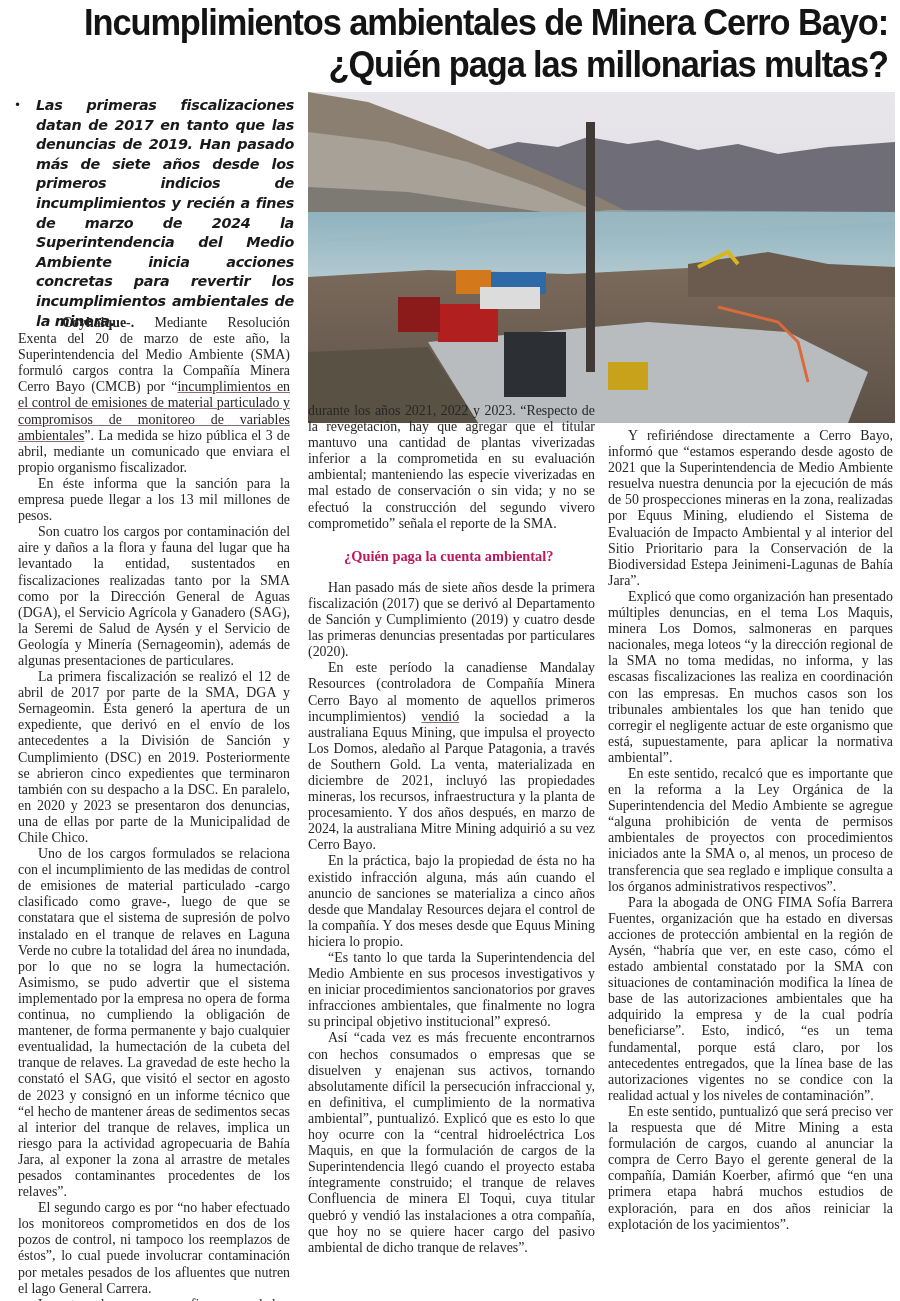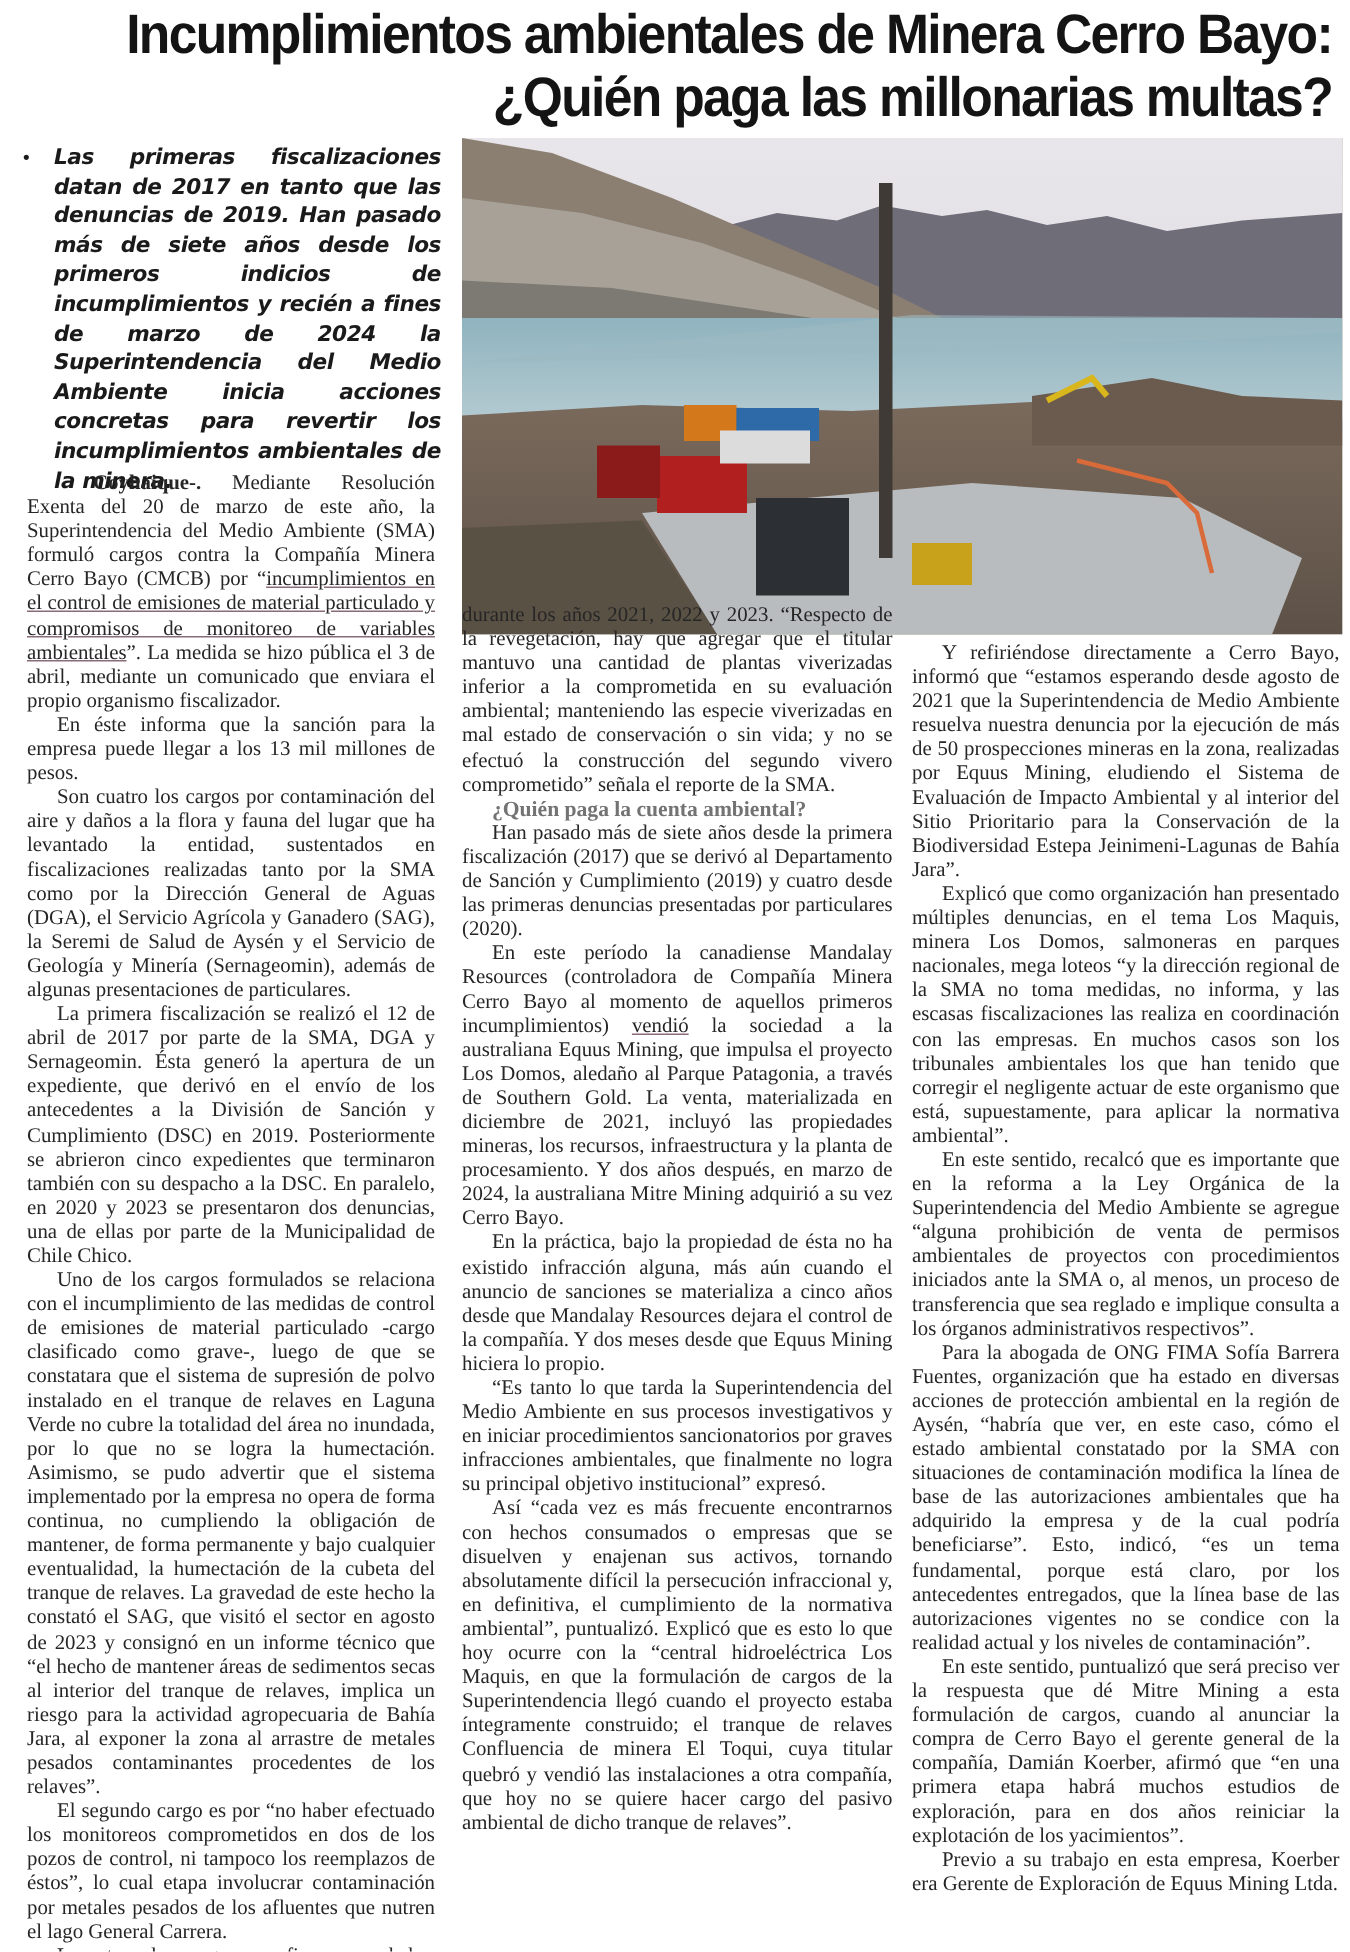--- a/index.html
+++ b/index.html
@@ -22,21 +22,21 @@
     position: absolute; left: 308px; top: 92px; width: 587px; height: 331px;
     overflow: hidden; background: #b8b3a8;
   }
   .photo svg { display: block; width: 100%; height: 100%; }
   .col {
     position: absolute; font-family: "Liberation Serif", serif; font-size: 13.9px;
     line-height: 16.1px; text-align: justify; color: #262626;
   }
   .col p { margin: 0; text-indent: 20px; }
   .col p.noindent { text-indent: 0; }
-  .col .sub { margin: 0; text-indent: 20px; font-weight: bold; font-size: 14.4px; color: #737373; }
+  .col .sub { margin: 16px; text-indent: 20px; font-weight: bold; font-size: 14.4px; color: #be185d; }
   .c1 { left: 18px; top: 315px; width: 272px; }
   .c2 { left: 308px; top: 403px; width: 287px; }
   .c3 { left: 608px; top: 428px; width: 285px; }
   .u { text-decoration: underline; text-decoration-color: #8a6b7a; }
   b.dateline { font-weight: bold; padding-left: 24px; }
 </style>
 </head>
 <body>
 
 <div class="title">
@@ -88,34 +88,33 @@
     <path d="M410 215 L470 230 L490 250 L500 290" stroke="#d96a3a" stroke-width="3" fill="none"></path>
   </svg>
 </div>
 
 <div class="col c1">
   <p><b class="dateline">Coyhaique-.</b><span> Mediante Resolución Exenta del 20 de marzo de este año, la Superintendencia del Medio Ambiente (SMA) formuló cargos contra la Compañía Minera Cerro Bayo (CMCB) por “</span><a class="u">incumplimientos en el control de emisiones de material particulado y compromisos de monitoreo de variables ambientales</a><span>”.  La medida se hizo pública el 3 de abril, mediante un comunicado que enviara el propio organismo fiscalizador.</span></p>
   <p>En éste informa que la sanción para la empresa puede llegar a los 13 mil millones de pesos.</p>
   <p>Son cuatro los cargos por contaminación del aire y daños a la flora y fauna del lugar que ha levantado la entidad, sustentados en fiscalizaciones realizadas tanto por la SMA como por la Dirección General de Aguas (DGA), el Servicio Agrícola y Ganadero (SAG), la Seremi de Salud de Aysén y el Servicio de Geología y Minería (Sernageomin), además de algunas presentaciones de particulares.</p>
   <p>La primera fiscalización se realizó el 12 de abril de 2017 por parte de la SMA, DGA y Sernageomin.  Ésta generó la apertura de un expediente, que derivó en el envío de los antecedentes a la División de Sanción y Cumplimiento (DSC) en 2019.  Posteriormente se abrieron cinco expedientes que terminaron también con su despacho a la DSC.  En paralelo, en 2020 y 2023 se presentaron dos denuncias, una de ellas por parte de la Municipalidad de Chile Chico.</p>
   <p>Uno de los cargos formulados se relaciona con el incumplimiento de las medidas de control de emisiones de material particulado -cargo clasificado como grave-, luego de que se constatara que el sistema de supresión de polvo instalado en el tranque de relaves en Laguna Verde no cubre la totalidad del área no inundada, por lo que no se logra la humectación. Asimismo, se pudo advertir que el sistema implementado por la empresa no opera de forma continua, no cumpliendo la obligación de mantener, de forma permanente y bajo cualquier eventualidad, la humectación de la cubeta del tranque de relaves.  La gravedad de este hecho la constató el SAG, que visitó el sector en agosto de 2023 y consignó en un informe técnico que “el hecho de mantener áreas de sedimentos secas al interior del tranque de relaves, implica un riesgo para la actividad agropecuaria de Bahía Jara, al exponer la zona al arrastre de metales pesados contaminantes procedentes de los relaves”.</p>
-  <p>El segundo cargo es por “no haber efectuado los monitoreos comprometidos en dos de los pozos de control, ni tampoco los reemplazos de éstos”, lo cual etapa involucrar contaminación por metales pesados de los afluentes que nutren el lago General Carrera.</p>
+  <p>El segundo cargo es por “no haber efectuado los monitoreos comprometidos en dos de los pozos de control, ni tampoco los reemplazos de éstos”, lo cual puede involucrar contaminación por metales pesados de los afluentes que nutren el lago General Carrera.</p>
   <p>Los otros dos cargos se refieren a no haber recuperado con vegetación las áreas intervenidas por las operaciones, así como no reportar el monitoreo de la calidad química del suelo y de la vegetación presente en el área cercana a la planta,</p>
 </div>
 
 <div class="col c2">
   <p class="noindent">durante los años 2021, 2022 y 2023. “Respecto de la revegetación, hay que agregar que el titular mantuvo una cantidad de plantas viverizadas inferior a la comprometida en su evaluación ambiental; manteniendo las especie viverizadas en mal estado de conservación o sin vida; y no se efectuó la construcción del segundo vivero comprometido” señala el reporte de la SMA.</p>
   <div class="sub">¿Quién paga la cuenta ambiental?</div>
   <p>Han pasado más de siete años desde la primera fiscalización (2017) que se derivó al Departamento de Sanción y Cumplimiento (2019) y cuatro desde las primeras denuncias presentadas por particulares (2020).</p>
   <p><span>En este período la canadiense Mandalay Resources (controladora de Compañía Minera Cerro Bayo al momento de aquellos primeros incumplimientos) </span><a class="u">vendió</a><span> la sociedad a la australiana Equus Mining, que impulsa el proyecto Los Domos, aledaño al Parque Patagonia, a través de Southern Gold.  La venta, materializada en diciembre de 2021, incluyó las propiedades mineras, los recursos, infraestructura y la planta de procesamiento.  Y dos años después, en marzo de 2024, la australiana Mitre Mining adquirió a su vez Cerro Bayo.</span></p>
   <p>En la práctica, bajo la propiedad de ésta no ha existido infracción alguna, más aún cuando el anuncio de sanciones se materializa a cinco años desde que Mandalay Resources dejara el control de la compañía.  Y dos meses desde que Equus Mining hiciera lo propio.</p>
   <p>“Es tanto lo que tarda la Superintendencia del Medio Ambiente en sus procesos investigativos y en iniciar procedimientos sancionatorios por graves infracciones ambientales, que finalmente no logra su principal objetivo institucional” expresó.</p>
   <p>Así “cada vez es más frecuente encontrarnos con hechos consumados o empresas que se disuelven y enajenan sus activos, tornando absolutamente difícil la persecución infraccional y, en definitiva, el cumplimiento de la normativa ambiental”, puntualizó.  Explicó que es esto lo que hoy ocurre con la “central hidroeléctrica Los Maquis, en que la formulación de cargos de la Superintendencia llegó cuando el proyecto estaba íntegramente construido; el tranque de relaves Confluencia de minera El Toqui, cuya titular quebró y vendió las instalaciones a otra compañía, que hoy no se quiere hacer cargo del pasivo ambiental de dicho tranque de relaves”.</p>
 </div>
 
 <div class="col c3">
   <p>Y refiriéndose directamente a Cerro Bayo, informó que “estamos esperando desde agosto de 2021 que la Superintendencia de Medio Ambiente resuelva nuestra denuncia por la ejecución de más de 50 prospecciones mineras en la zona, realizadas por Equus Mining, eludiendo el Sistema de Evaluación de Impacto Ambiental y al interior del Sitio Prioritario para la Conservación de la Biodiversidad Estepa Jeinimeni-Lagunas de Bahía Jara”.</p>
   <p>Explicó que como organización han presentado múltiples denuncias, en el tema Los Maquis, minera Los Domos, salmoneras en parques nacionales, mega loteos “y la dirección regional de la SMA no toma medidas, no informa, y las escasas fiscalizaciones las realiza en coordinación con las empresas.  En muchos casos son los tribunales ambientales los que han tenido que corregir el negligente actuar de este organismo que está, supuestamente, para aplicar la normativa ambiental”.</p>
   <p>En este sentido, recalcó que es importante que en la reforma a la Ley Orgánica de la Superintendencia del Medio Ambiente se agregue “alguna prohibición de venta de permisos ambientales de proyectos con procedimientos iniciados ante la SMA o, al menos, un proceso de transferencia que sea reglado e implique consulta a los órganos administrativos respectivos”.</p>
   <p>Para la abogada de ONG FIMA Sofía Barrera Fuentes, organización que ha estado en diversas acciones de protección ambiental en la región de Aysén, “habría que ver, en este caso, cómo el estado ambiental constatado por la SMA con situaciones de contaminación modifica la línea de base de las autorizaciones ambientales que ha adquirido la empresa y de la cual podría beneficiarse”.  Esto, indicó, “es un tema fundamental, porque está claro, por los antecedentes entregados, que la línea base de las autorizaciones vigentes no se condice con la realidad actual y los niveles de contaminación”.</p>
   <p>En este sentido, puntualizó que será preciso ver la respuesta que dé Mitre Mining a esta formulación de cargos, cuando al anunciar la compra de Cerro Bayo el gerente general de la compañía, Damián Koerber, afirmó que “en una primera etapa habrá muchos estudios de exploración, para en dos años reiniciar la explotación de los yacimientos”.</p>
-  <p>Previo a su trabajo en esta empresa, Koerber era Gerente de Exploración de Equus Mining Ltda.</p>
 </div>
 
 </body></html>

